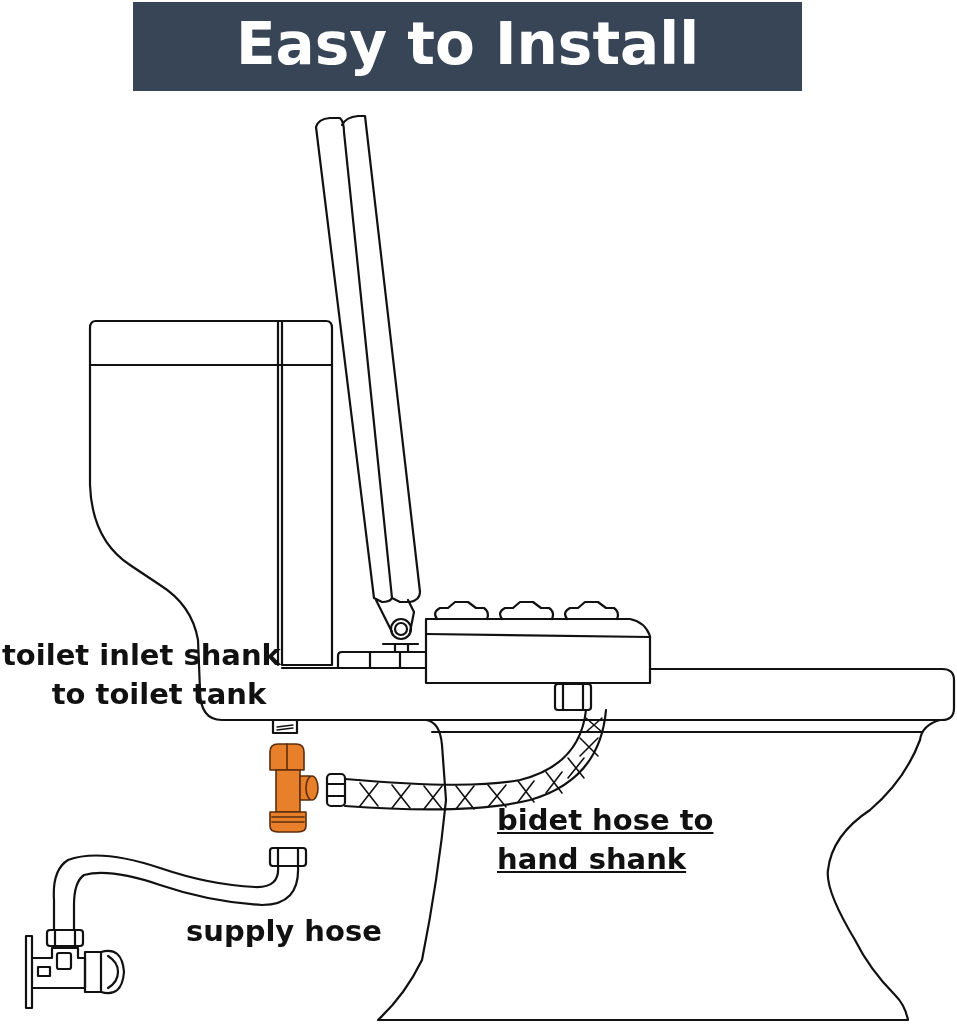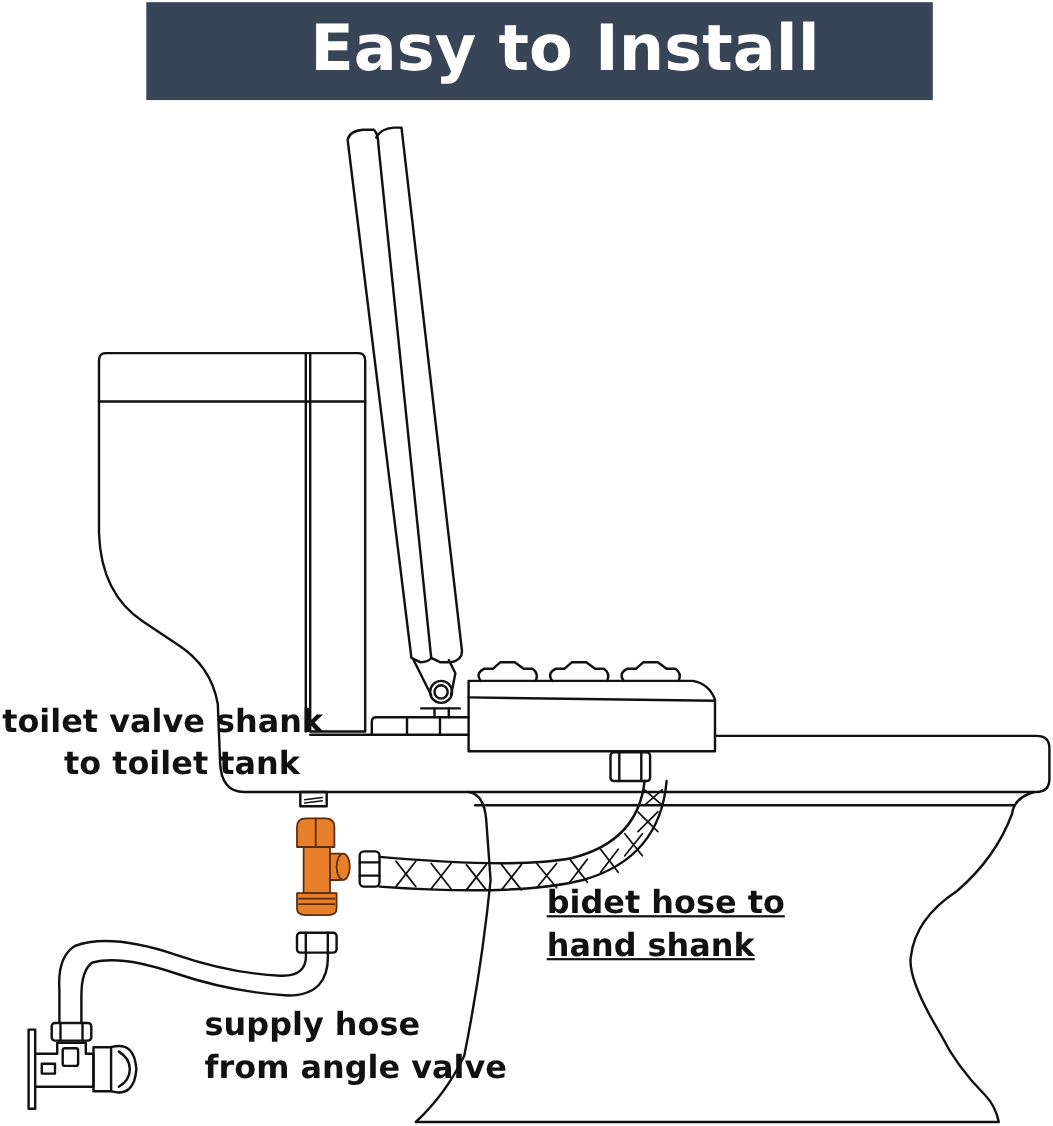--- a/index.html
+++ b/index.html
@@ -1,19 +1,19 @@
 <!DOCTYPE html>
 <html><head>
 <meta charset="utf-8">
 <style>
   html, body { margin: 0; padding: 0; background: #ffffff; }
   body { width: 957px; height: 1024px; position: relative; overflow: hidden; font-family: "DejaVu Sans", sans-serif; }
   .banner {
     position: absolute; left: 133px; top: 2px; width: 669px; height: 89px;
-    background: #374557; display: flex; align-items: center; justify-content: center; padding-left: 46px;
+    background: #374557; display: flex; align-items: center; justify-content: center;
   }
   .banner-title {
     color: #ffffff; font-family: "DejaVu Sans", sans-serif; font-weight: bold;
     font-size: 58px; letter-spacing: 0px; line-height: 1; margin-top: -6px;
   }
   svg.diagram { position: absolute; left: 0; top: 0; width: 957px; height: 1024px; }
   .label {
     position: absolute; color: #111111; font-family: "DejaVu Sans", sans-serif;
     font-weight: bold; font-size: 29px; line-height: 39px; white-space: nowrap;
   }
@@ -144,25 +144,24 @@
     <path d="M32 958 L52 958 L52 948 L78 948 L78 958 L85 958 L85 988 L32 988"></path>
     <rect x="57" y="953" width="14" height="16" rx="2"></rect>
     <rect x="38" y="967" width="12" height="9"></rect>
     <rect x="85" y="952" width="16" height="40"></rect>
     <path d="M101 952 Q122 946 124 972 Q122 998 101 992"></path>
     <path d="M108 956 Q118 962 118 972 Q118 982 108 988"></path>
   </g>
 </svg>
 
 <div class="label" id="lbl-shank">
-  <span class="label-line">toilet valve shank</span>
+  <span class="label-line">toilet inlet shank</span>
   <span class="label-line l2">to toilet tank</span>
 </div>
 
 <div class="label" id="lbl-bidet">
   <span class="label-line">bidet hose to</span>
   <span class="label-line">hand shank</span>
 </div>
 
 <div class="label" id="lbl-supply">
   <span class="label-line">supply hose</span>
-  <span class="label-line">from angle valve</span>
 </div>
 
 </body></html>

